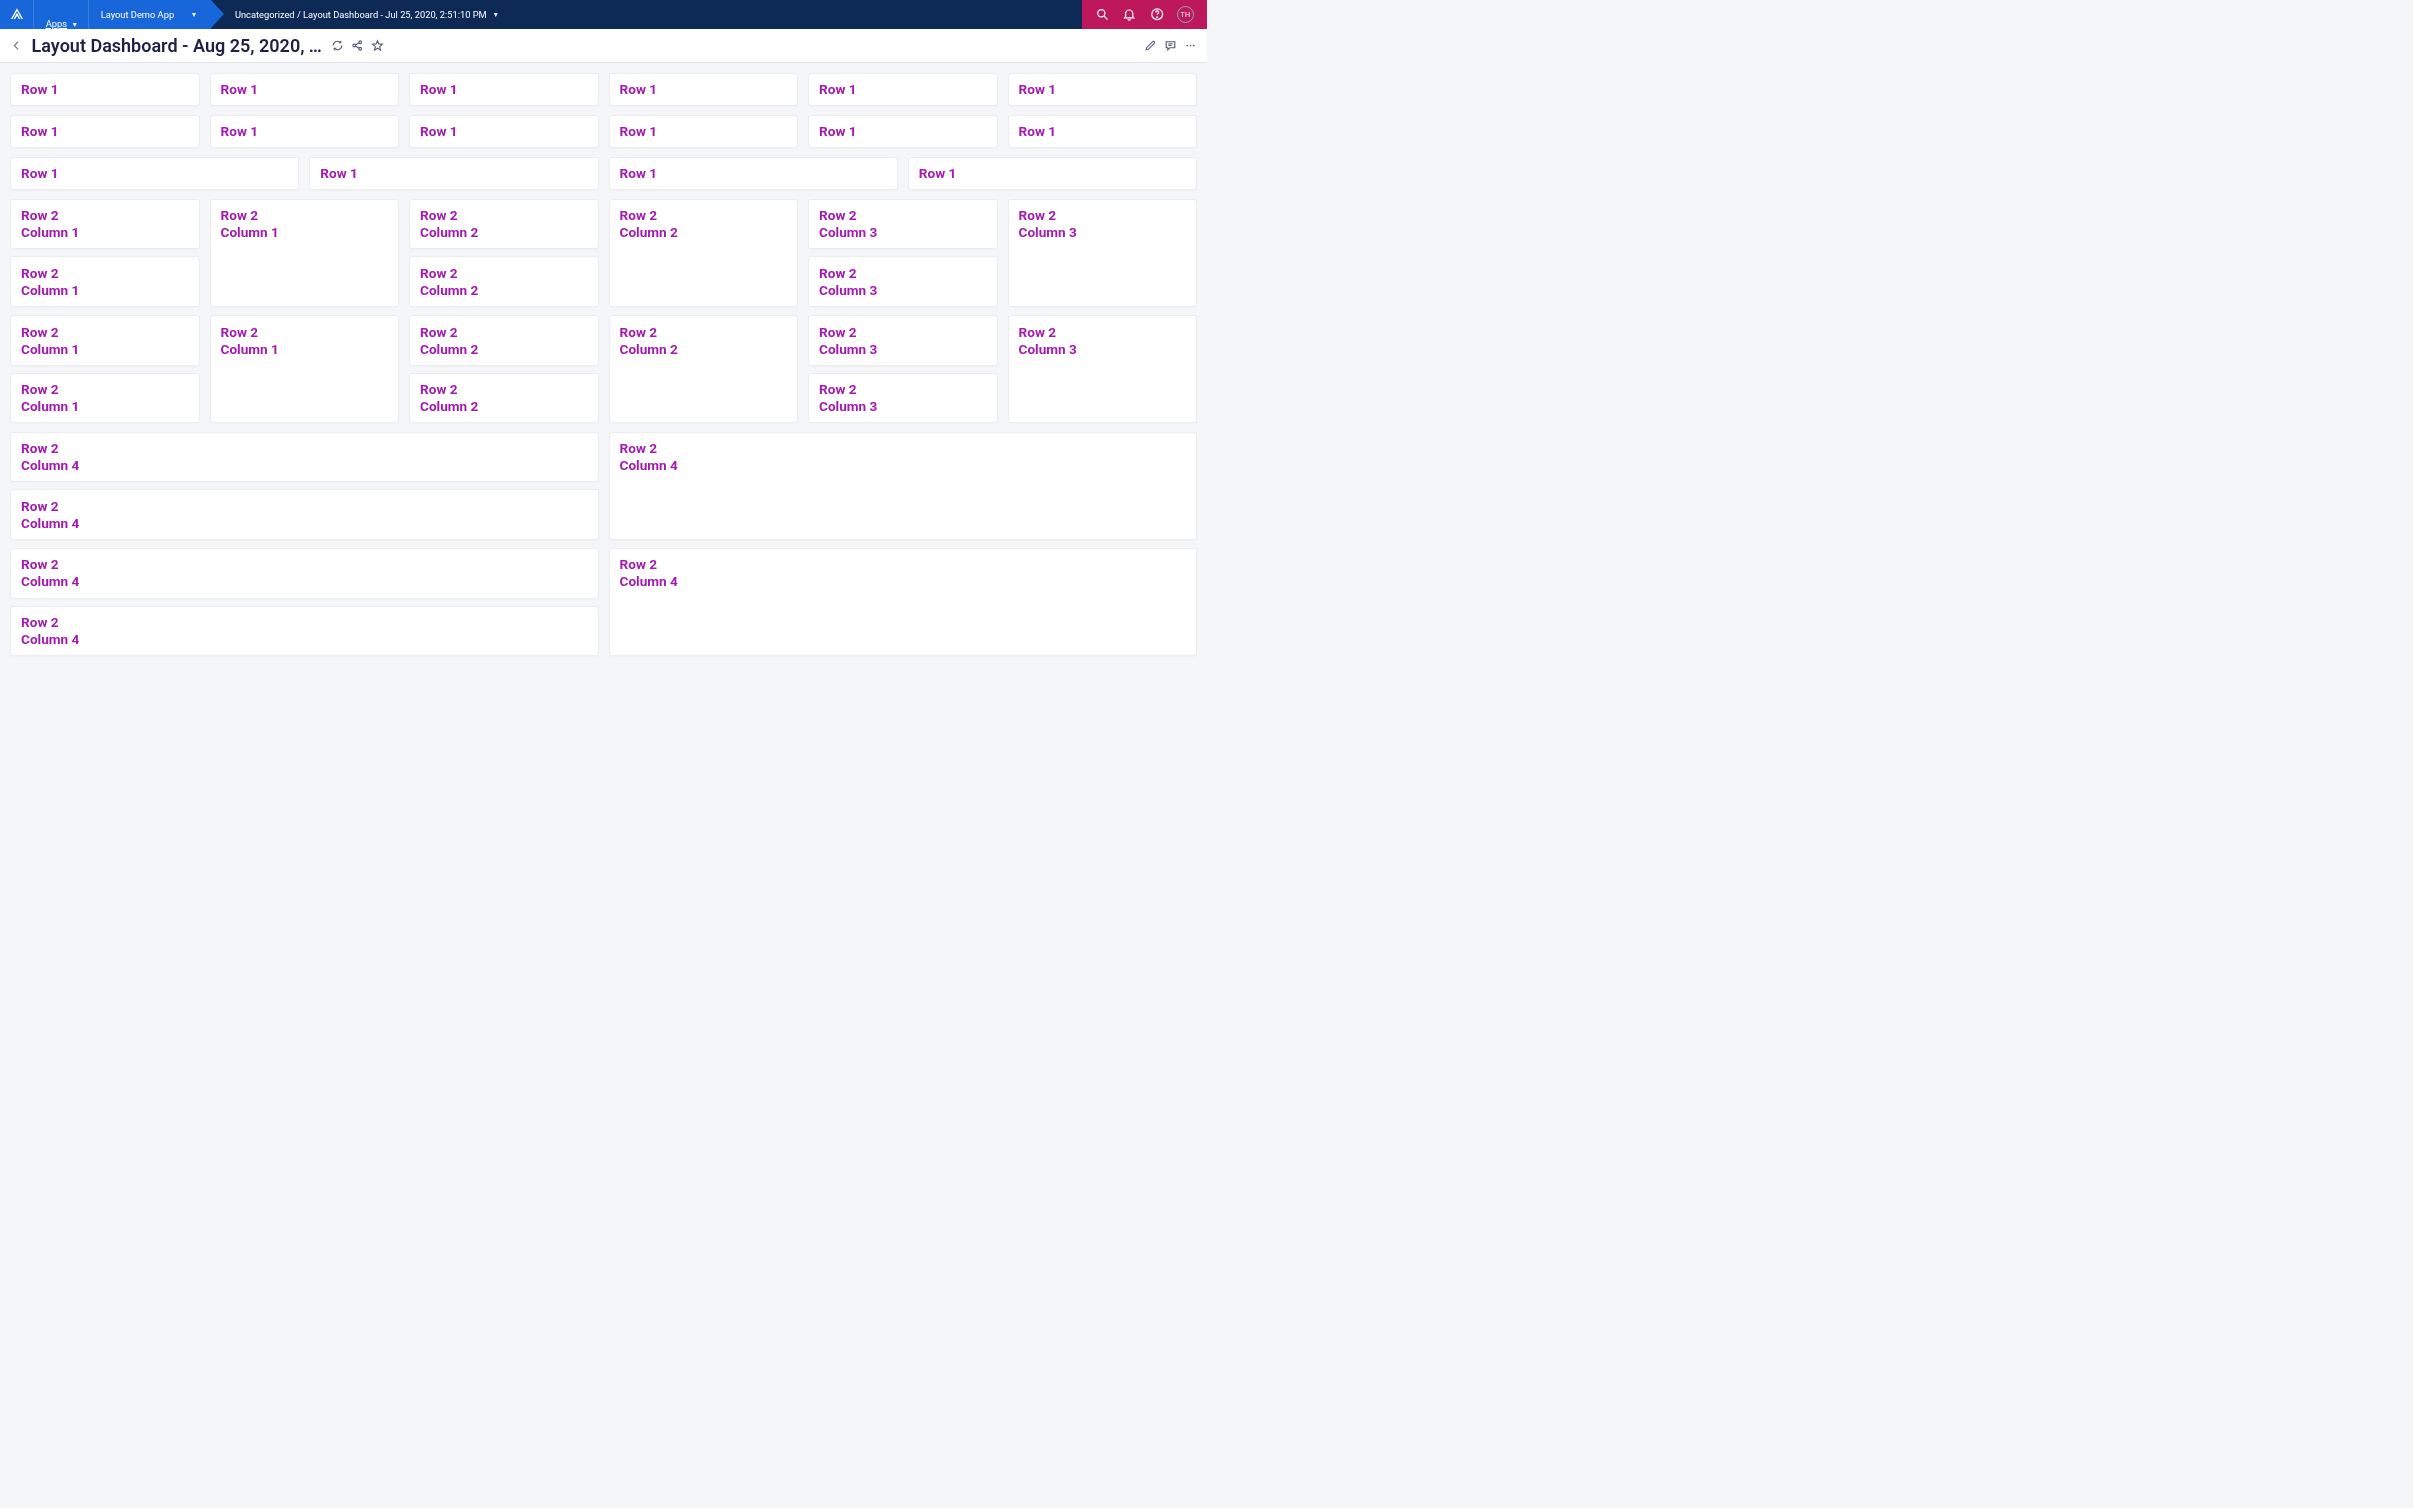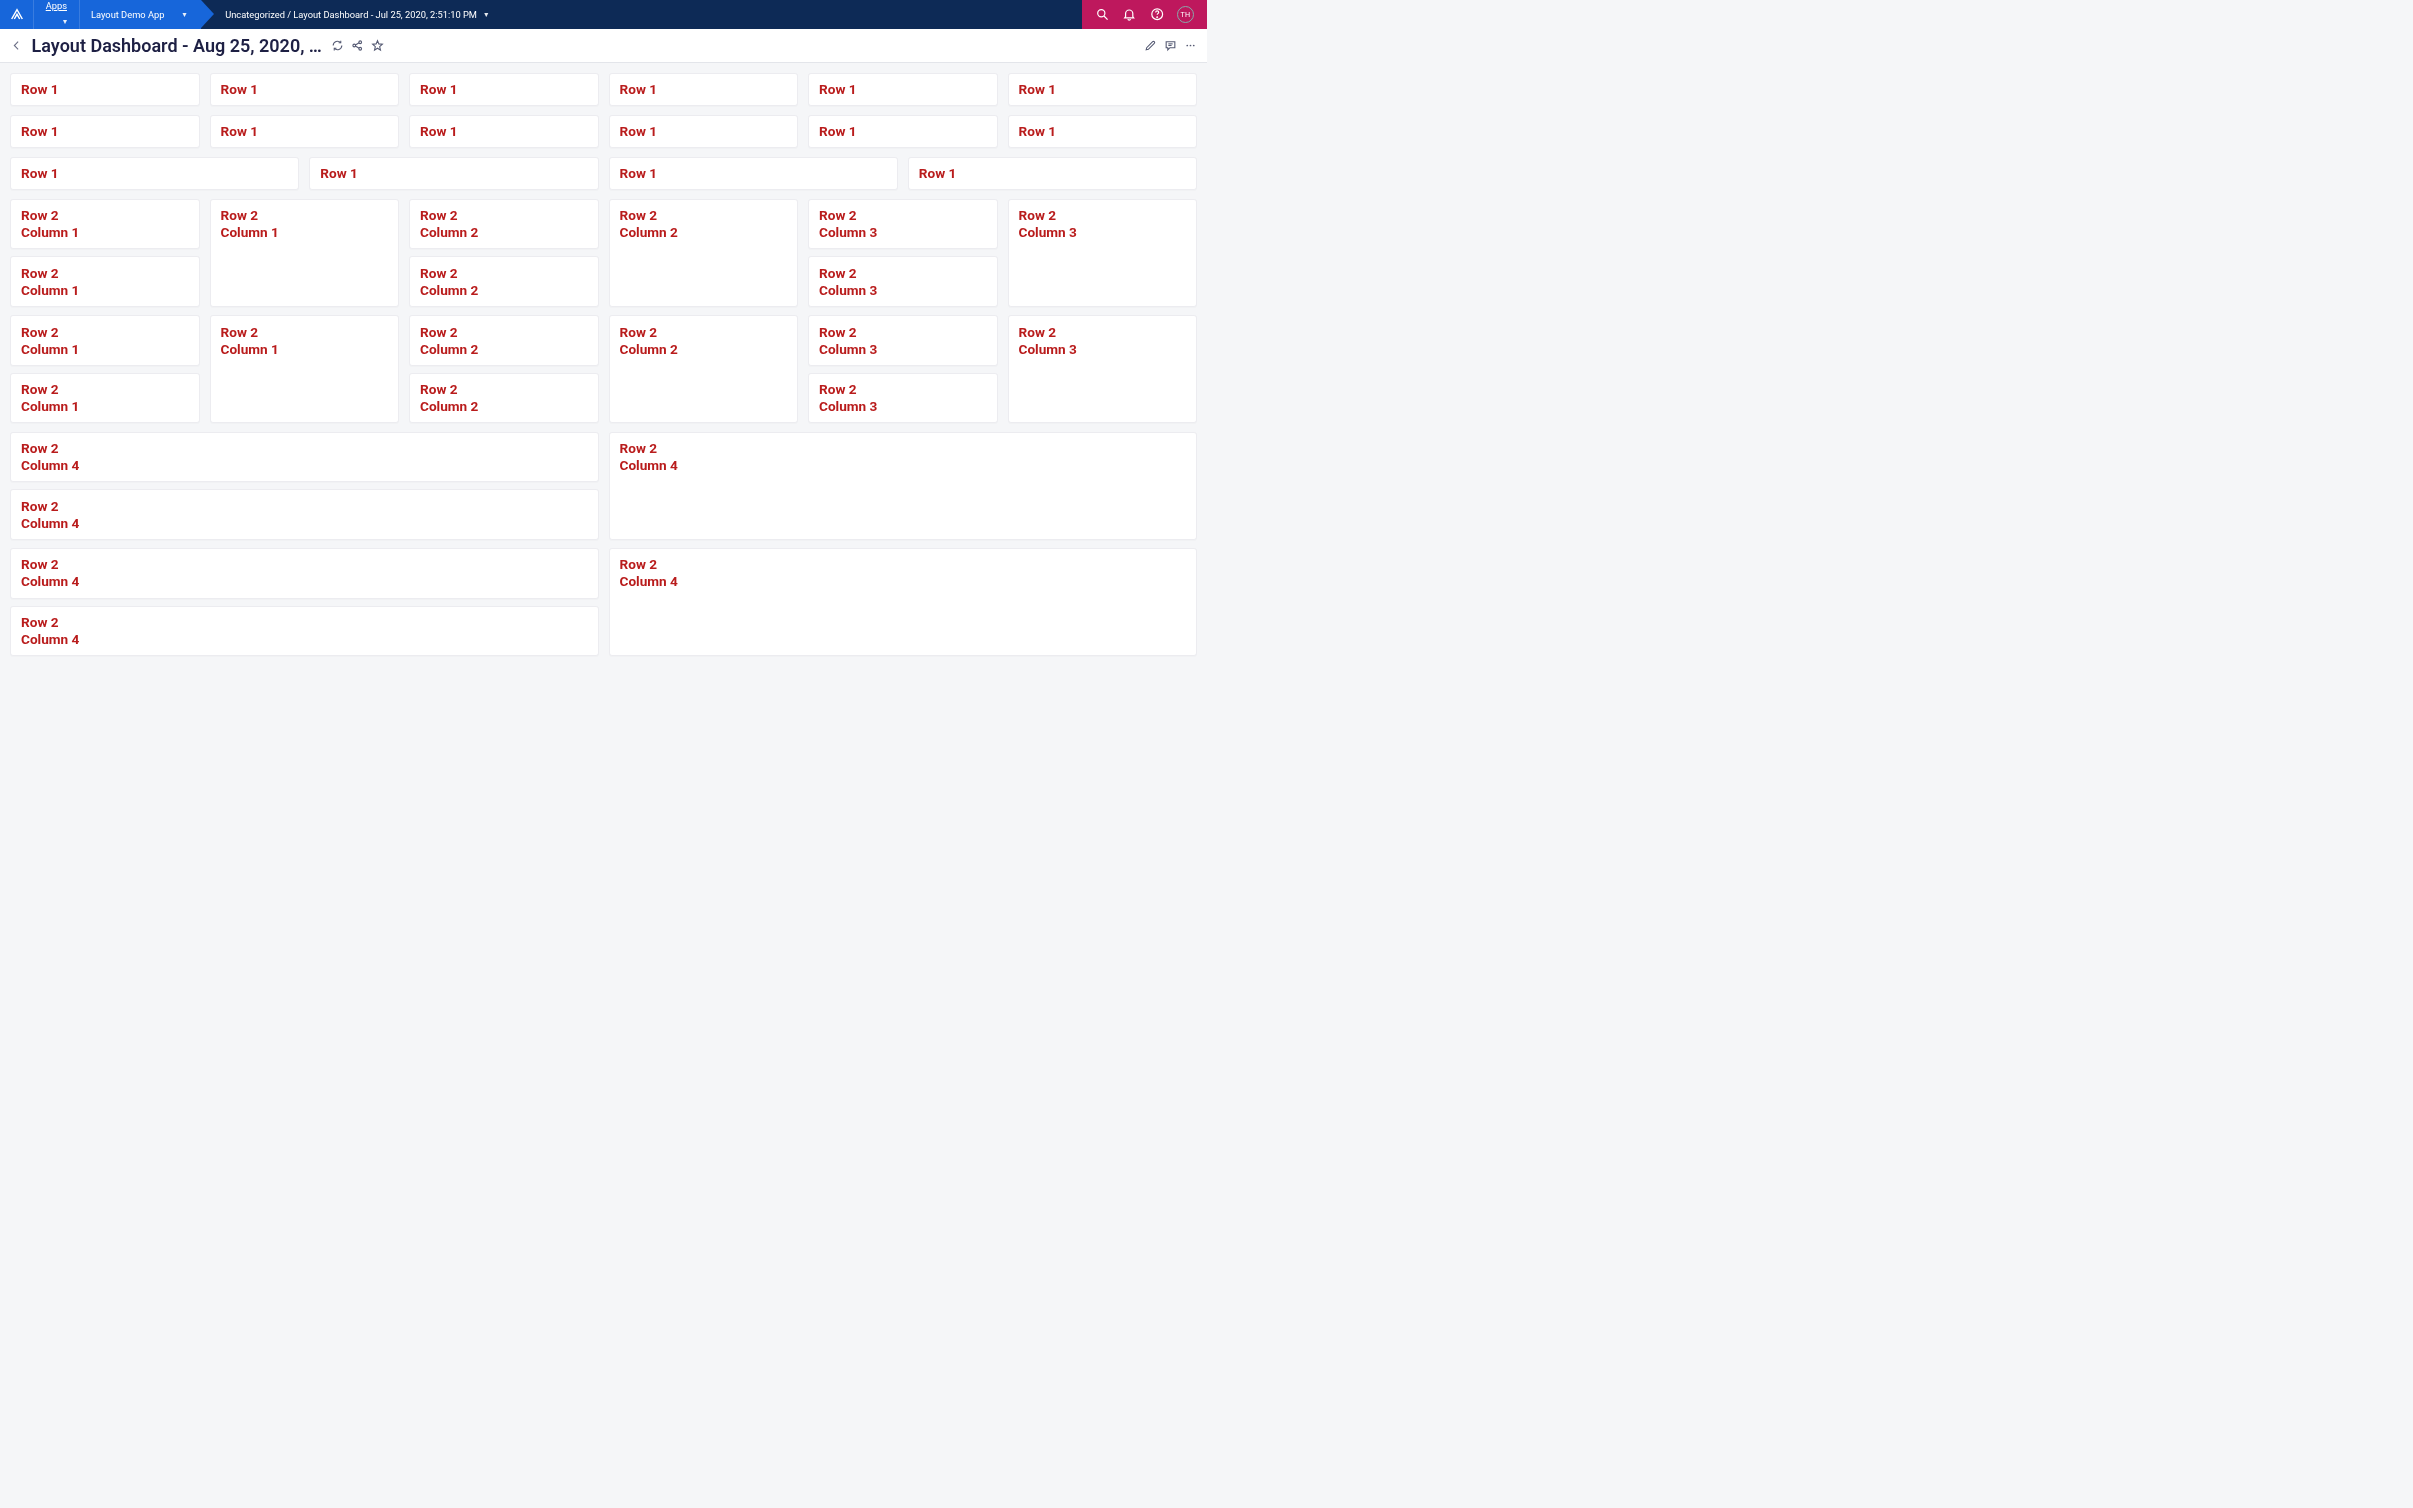--- a/index.html
+++ b/index.html
@@ -14,21 +14,21 @@
 .topbar {
   height: 29px;
   display: flex;
   align-items: stretch;
   color: #fff;
   font-size: 9.3px;
   position: relative;
 }
 .tb-seg1 { background: #1766da; display: flex; align-items: center; padding: 0 8.6px; }
 .tb-logo { width: 16px; height: 16px; display: flex; align-items:center; justify-content:center; }
-.tb-seg2 { background: #1766da; display: flex; align-items: flex-end; padding: 0 11.5px; gap: 5.7px; border-left: 0.7px solid rgba(255,255,255,0.15); flex-direction: column; }
+.tb-seg2 { background: #1766da; display: flex; align-items: flex-end; padding: 0 11.5px; gap: 5.7px; border-left: 0.7px solid rgba(255,255,255,0.15); }
 .tb-seg2 .apps-label { text-decoration: underline; cursor: pointer; }
 .tb-seg3 { background: #1766da; display: flex; align-items: center; padding: 0 14.4px 0 11.5px; gap: 18px; border-left: 0.7px solid rgba(255,255,255,0.15); position: relative; }
 .tb-seg3::after {
   content: '';
   position: absolute; right: -13px; top: 0; bottom: 0; width: 0; height: 0;
   border-top: 14.4px solid transparent; border-bottom: 14.4px solid transparent; border-left: 13px solid #1766da;
   z-index: 2;
 }
 .tb-seg4 { background: #0d2a56; flex: 1; display: flex; align-items: center; padding: 0 13px 0 24.4px; gap: 7.2px; }
 .tb-right { background: #be185d; display: flex; align-items: center; gap: 13px; padding: 0 13px; }
@@ -43,21 +43,21 @@
 .sb-icon { width:13px; height:13px; color:#555a73; cursor:pointer; display:flex; align-items:center;}
 .sb-spacer { flex:1; }
 .content { padding: 10px; display: flex; flex-direction: column; gap: 8.6px; }
 .row { display: grid; gap: 10px; }
 .row6 { grid-template-columns: repeat(6, 1fr); }
 .row4 { grid-template-columns: repeat(4, 1fr); }
 .row2 { grid-template-columns: repeat(2, 1fr); }
 .col { display: flex; flex-direction: column; gap: 7.2px; }
 .card {
   background: #fff; border: 0.7px solid #ececf0; border-radius: 2.9px; padding: 7.2px 10px;
-  font-size: 13.6px; font-weight: 700; color: #b91c1c; line-height: 1.25;
+  font-size: 13.6px; font-weight: 700; color: #a21caf; line-height: 1.25;
   box-shadow: 0 0.7px 0.7px rgba(0,0,0,0.02);
 }
 .card.tall { min-height: 86px; }
 .chev { font-size: 8px; opacity: 0.9; }
 svg { width: 100%; height: 100%; }
 </style>
 </head>
 <body>
 
 <div class="topbar">

